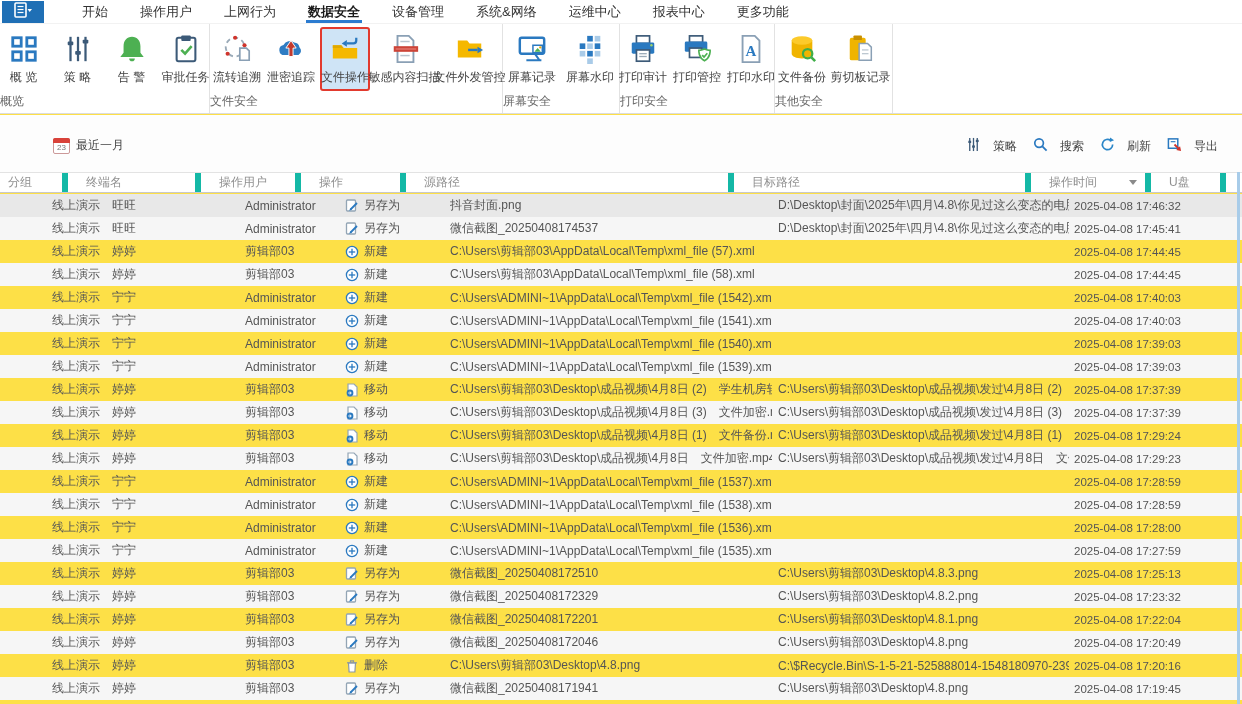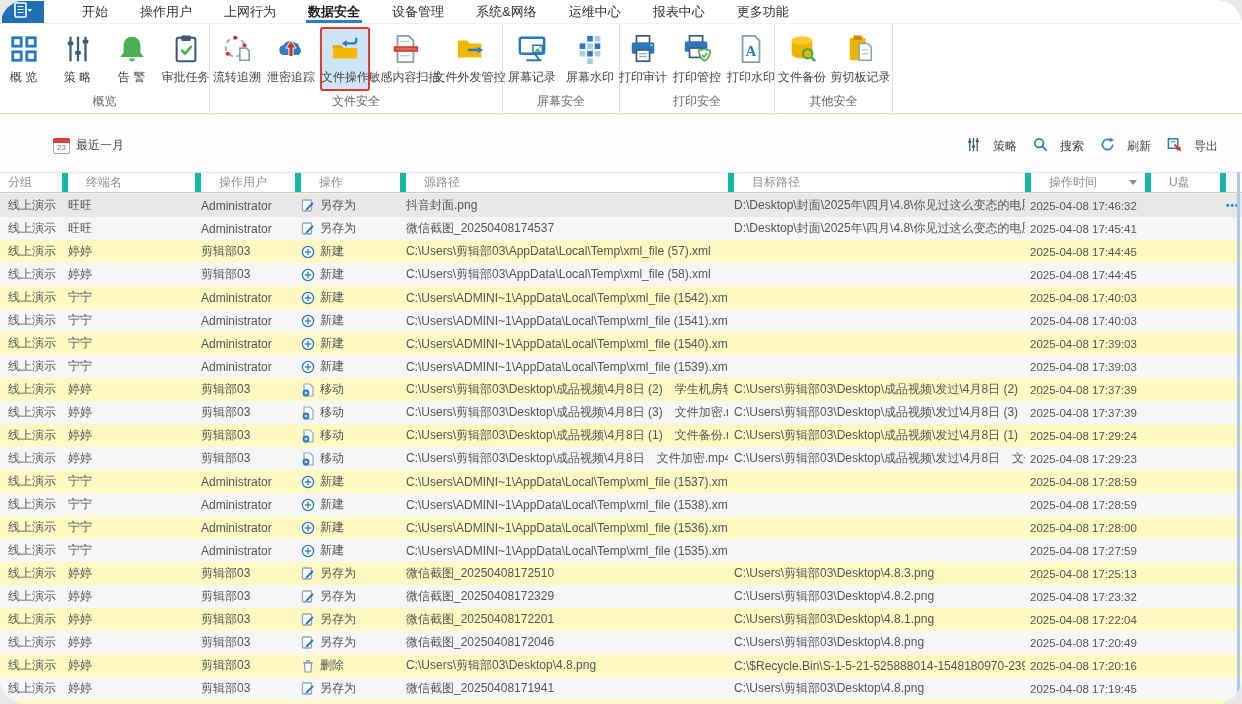--- a/index.html
+++ b/index.html
@@ -1,38 +1,38 @@
 <!DOCTYPE html>
 <html><head>
 <meta charset="utf-8">
 <style>
   * { margin:0; padding:0; box-sizing:border-box; }
   html,body { background:#e9e9e9; }
   #app {
-    position:relative; width:1242px; height:704px; background:#fef9c3;
+    position:relative; width:1242px; height:704px; background:#fde047;
     font-family:"Liberation Sans","DejaVu Sans",sans-serif; color:#444;
-    overflow:hidden; margin:0 auto;border-radius:26px;
+    overflow:hidden; margin:0 auto;
   }
   
   .menu-bar { position:absolute; top:0; left:0; right:0; height:24px;
     display:flex; align-items:center; background:#fff; border-bottom:1px solid #f2f2f2; }
   .app-btn { width:42px; height:22px; margin:1px 0 1px 2px; background:#1f6fb5;
     display:flex; align-items:center; justify-content:center; cursor:pointer; }
   .menu-items { display:flex; align-items:stretch; height:100%; margin-left:22px; }
   .menu-item { position:relative; display:flex; align-items:center; padding:0 16px;
     font-size:13px; color:#333; cursor:pointer; white-space:nowrap; }
   .menu-item.active { font-weight:bold; color:#1a1a1a; }
   .menu-item.active::after { content:""; position:absolute; left:14px; right:14px;
     bottom:0; height:3px; background:#2b7bd0; }
   
   .ribbon { position:absolute; top:24px; left:0; right:0; height:90px;
     display:flex; background:#fff; border-bottom:1px solid #dcdcdc; }
   .ribbon-group { position:relative; height:100%; border-right:1px solid #e2e2e2;
     display:flex; justify-content:center; align-items:flex-start; padding-top:3px; }
-  .rib-label { position:absolute; bottom:3px; left:0; right:0; text-align:center;
+  .rib-label { position:absolute; bottom:3px; left:0; right:0; 
     font-size:12px; color:#666; }
   .rib-item { display:flex; flex-direction:column; align-items:center;
     padding:4px 5px 3px; margin:0 2px; border:2px solid transparent; border-radius:3px;
     cursor:pointer; min-width:50px; }
   .rib-item .ic { width:32px; height:32px; display:flex; align-items:center; justify-content:center; }
   .rib-item .ic svg { width:30px; height:30px; }
   .rib-item .lb { font-size:12px; color:#444; margin-top:4px; white-space:nowrap; }
   .rib-item.selected { background:#cfe4f6; border-color:#e23a2e; }
   
   .filter-bar { position:absolute; top:115px; left:0; right:0; height:57px;
@@ -54,21 +54,21 @@
   .grid-cols { display:grid; grid-template-columns:62px 133px 100px 105px 328px 297px 120px 75px 22px; }
   .t-head { position:absolute; top:172px; left:0; right:0; height:21px;
     border-top:1px solid #e3e3e3; border-bottom:1px solid #c9c9c9; background:#fff;text-align:center; }
   .t-head .hc { display:flex; align-items:center; font-size:12px; color:#909090;
     padding-left:18px; border-left:6px solid #14b8a6; overflow:hidden; white-space:nowrap; cursor:pointer; }
   .t-head .hc:first-child { border-left:none; padding-left:8px; }
   .t-head .hc.time { justify-content:space-between; padding-right:8px; }
   .tri-down { width:0; height:0; border-left:4px solid transparent; border-right:4px solid transparent;
     border-top:5px solid #8a8a8a; display:inline-block; cursor:pointer; }
   .t-body { position:absolute; top:194px; left:0; right:0; height:510px; overflow:hidden; }
-  .t-row { height:23px; }
+  .t-row { height:23px;padding-left:44px; }
   .t-row:nth-child(even) { background:#f6f6f6; }
   .t-row.selected { background:#e8e8e8; }
   .t-row .c { display:flex; align-items:center; font-size:12px; color:#555;
     padding-left:6px; overflow:hidden; white-space:nowrap; }
   .t-row .c:first-child { padding-left:8px; }
   .t-row .c.op { gap:5px; }
   .t-row .c.op svg { width:14px; height:14px; flex:none; }
   .t-row .c.time { font-size:11.5px; padding-left:5px; }
   .row-menu { color:#2a79c0; font-weight:bold; font-size:10px; letter-spacing:1px; cursor:pointer; }
   .vscroll { position:absolute; top:172px; bottom:0; right:2px; width:3px;

